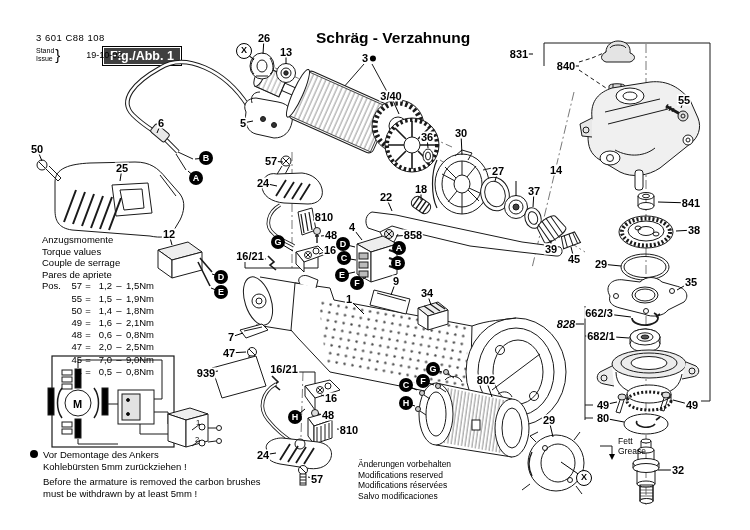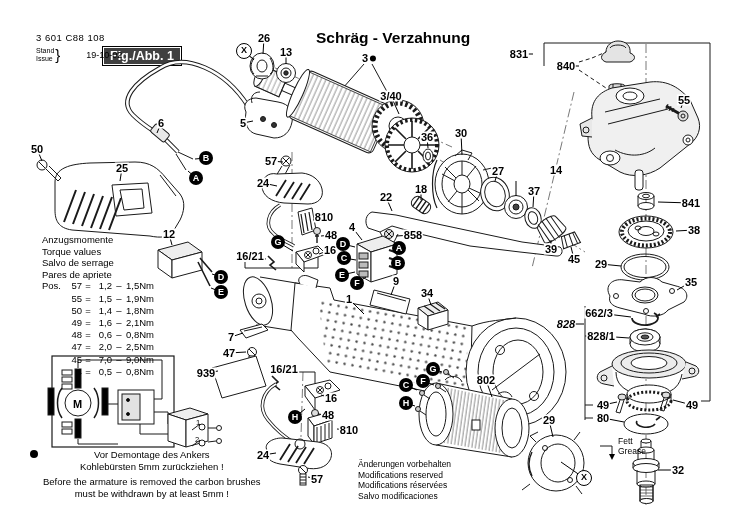--- a/index.html
+++ b/index.html
@@ -493,21 +493,21 @@
     </div>
   </div>
   <div class="figbox">Fig./Abb. 1</div>
 
   <div class="txt title" style="left:316px;top:29px;">Schräg - Verzahnung</div>
 
   <div class="txt torque" style="left:42px;top:234px;">
     <div>
         <div>Anzugsmomente</div>
         <div>Torque values</div>
-        <div>Salvo de serrage</div>
+        <div>Couple de serrage</div>
         <div>Pares de apriete</div>
       </div>
     <table>
         <tbody>
           <tr>
             <td class="c0">Pos.</td>
             <td class="c1">57</td>
             <td class="ceq">=</td>
             <td class="c2">1,2</td>
             <td class="cdash">–</td>
@@ -566,21 +566,21 @@
             <td class="c1">4</td>
             <td class="ceq">=</td>
             <td class="c2">0,5</td>
             <td class="cdash">–</td>
             <td>0,8Nm</td>
           </tr>
         </tbody>
       </table>
   </div>
 
-  <div class="txt notes" style="left:43px;top:449px;text-align:center;">
+  <div class="txt notes" style="left:43px;top:449px;">
     <div style="position:relative;">
         <div style="position: relative;">Vor Demontage des Ankers<span class="b"></span></div>
         <div>Kohlebürsten 5mm zurückziehen !</div>
       </div>
     <div class="gap"></div>
     <div>
         <div>Before the armature is removed the carbon brushes</div>
         <div>must be withdrawn by at least 5mm !</div>
       </div>
   </div>
@@ -640,21 +640,21 @@
       <div class="plabel" style="left: 549px; top: 420px;">29</div>
       <div class="plabel" style="left: 519px; top: 54px;">831</div>
       <div class="plabel" style="left: 566px; top: 66px;">840</div>
       <div class="plabel" style="left: 684px; top: 100px;">55</div>
       <div class="plabel" style="left: 691px; top: 203px;">841</div>
       <div class="plabel" style="left: 694px; top: 230px;">38</div>
       <div class="plabel" style="left: 601px; top: 264px;">29</div>
       <div class="plabel" style="left: 691px; top: 282px;">35</div>
       <div class="plabel" style="left: 599px; top: 313px;">662/3</div>
       <div class="plabel" style="left: 566px; top: 324px; font-style: italic;">828</div>
-      <div class="plabel" style="left: 601px; top: 336px;">828/1</div>
+      <div class="plabel" style="left: 601px; top: 336px;">682/1</div>
       <div class="plabel" style="left: 603px; top: 405px;">49</div>
       <div class="plabel" style="left: 692px; top: 405px;">49</div>
       <div class="plabel" style="left: 603px; top: 418px;">80</div>
       <div class="plabel" style="left: 678px; top: 470px;">32</div>
     </div>
   <div>
       <div class="badge" style="left: 206px; top: 158px;">B</div>
       <div class="badge" style="left: 196px; top: 178px;">A</div>
       <div class="badge" style="left: 278px; top: 242px;">G</div>
       <div class="badge" style="left: 343px; top: 244px;">D</div>

